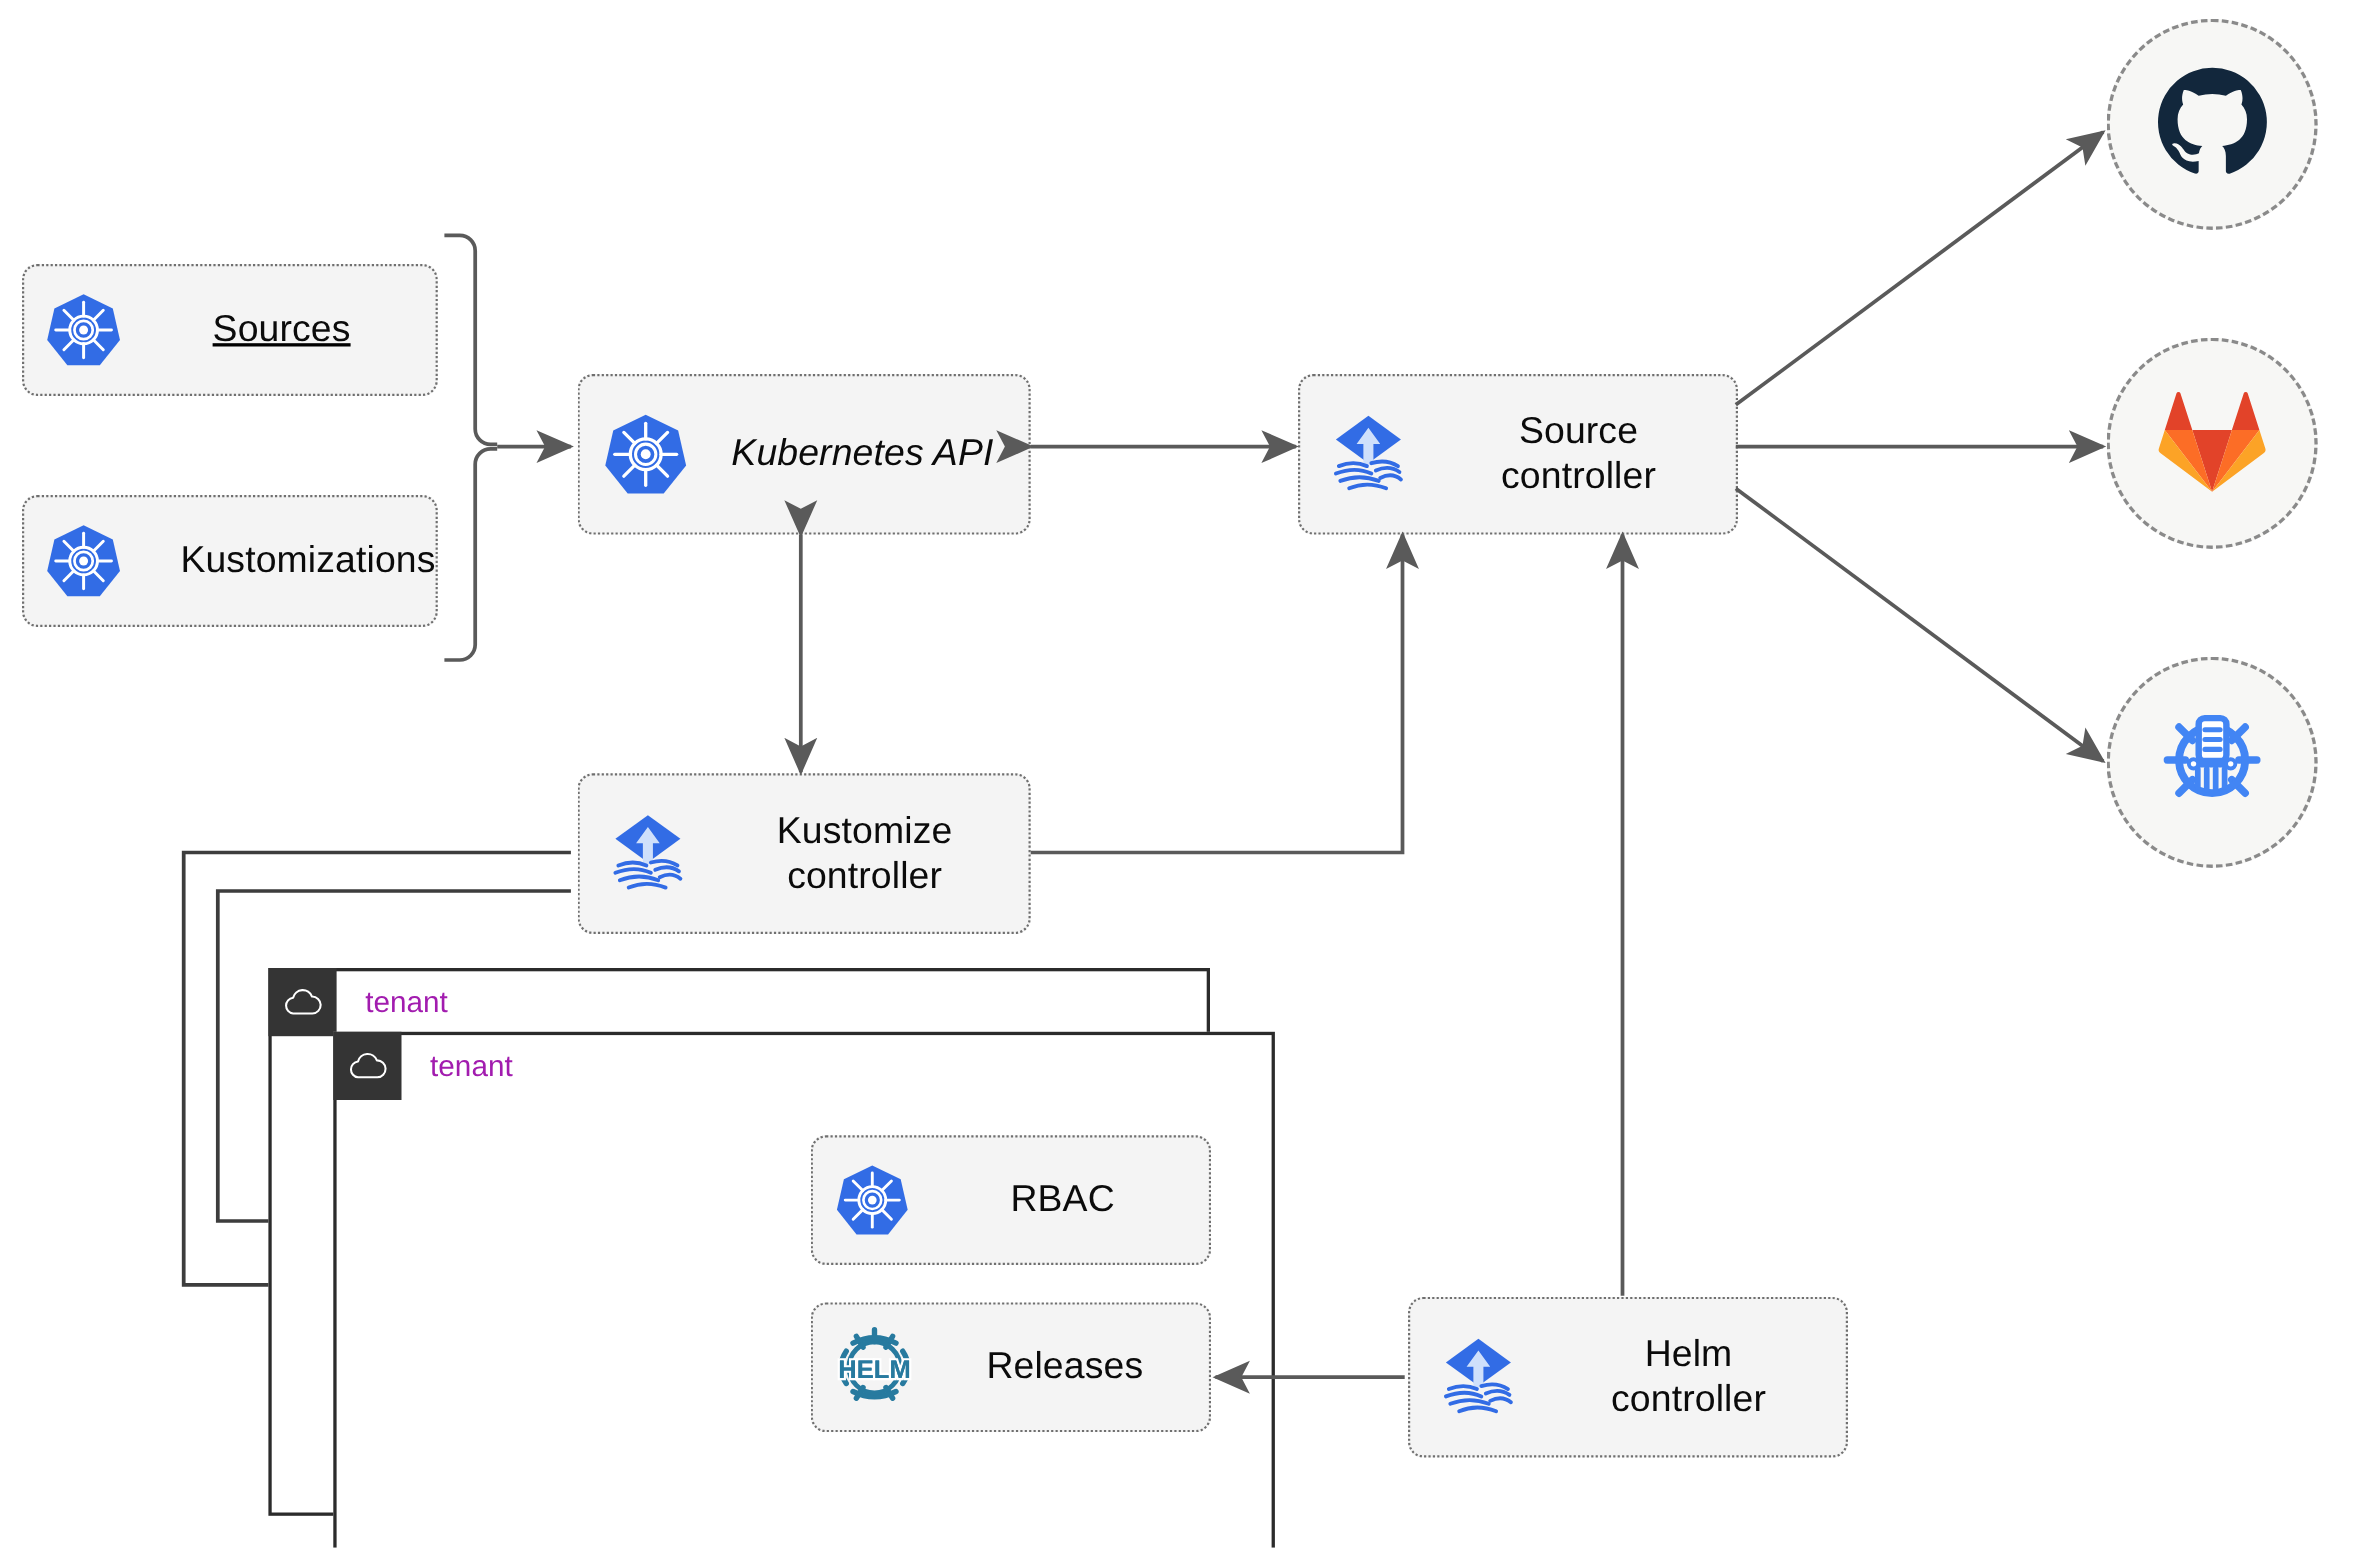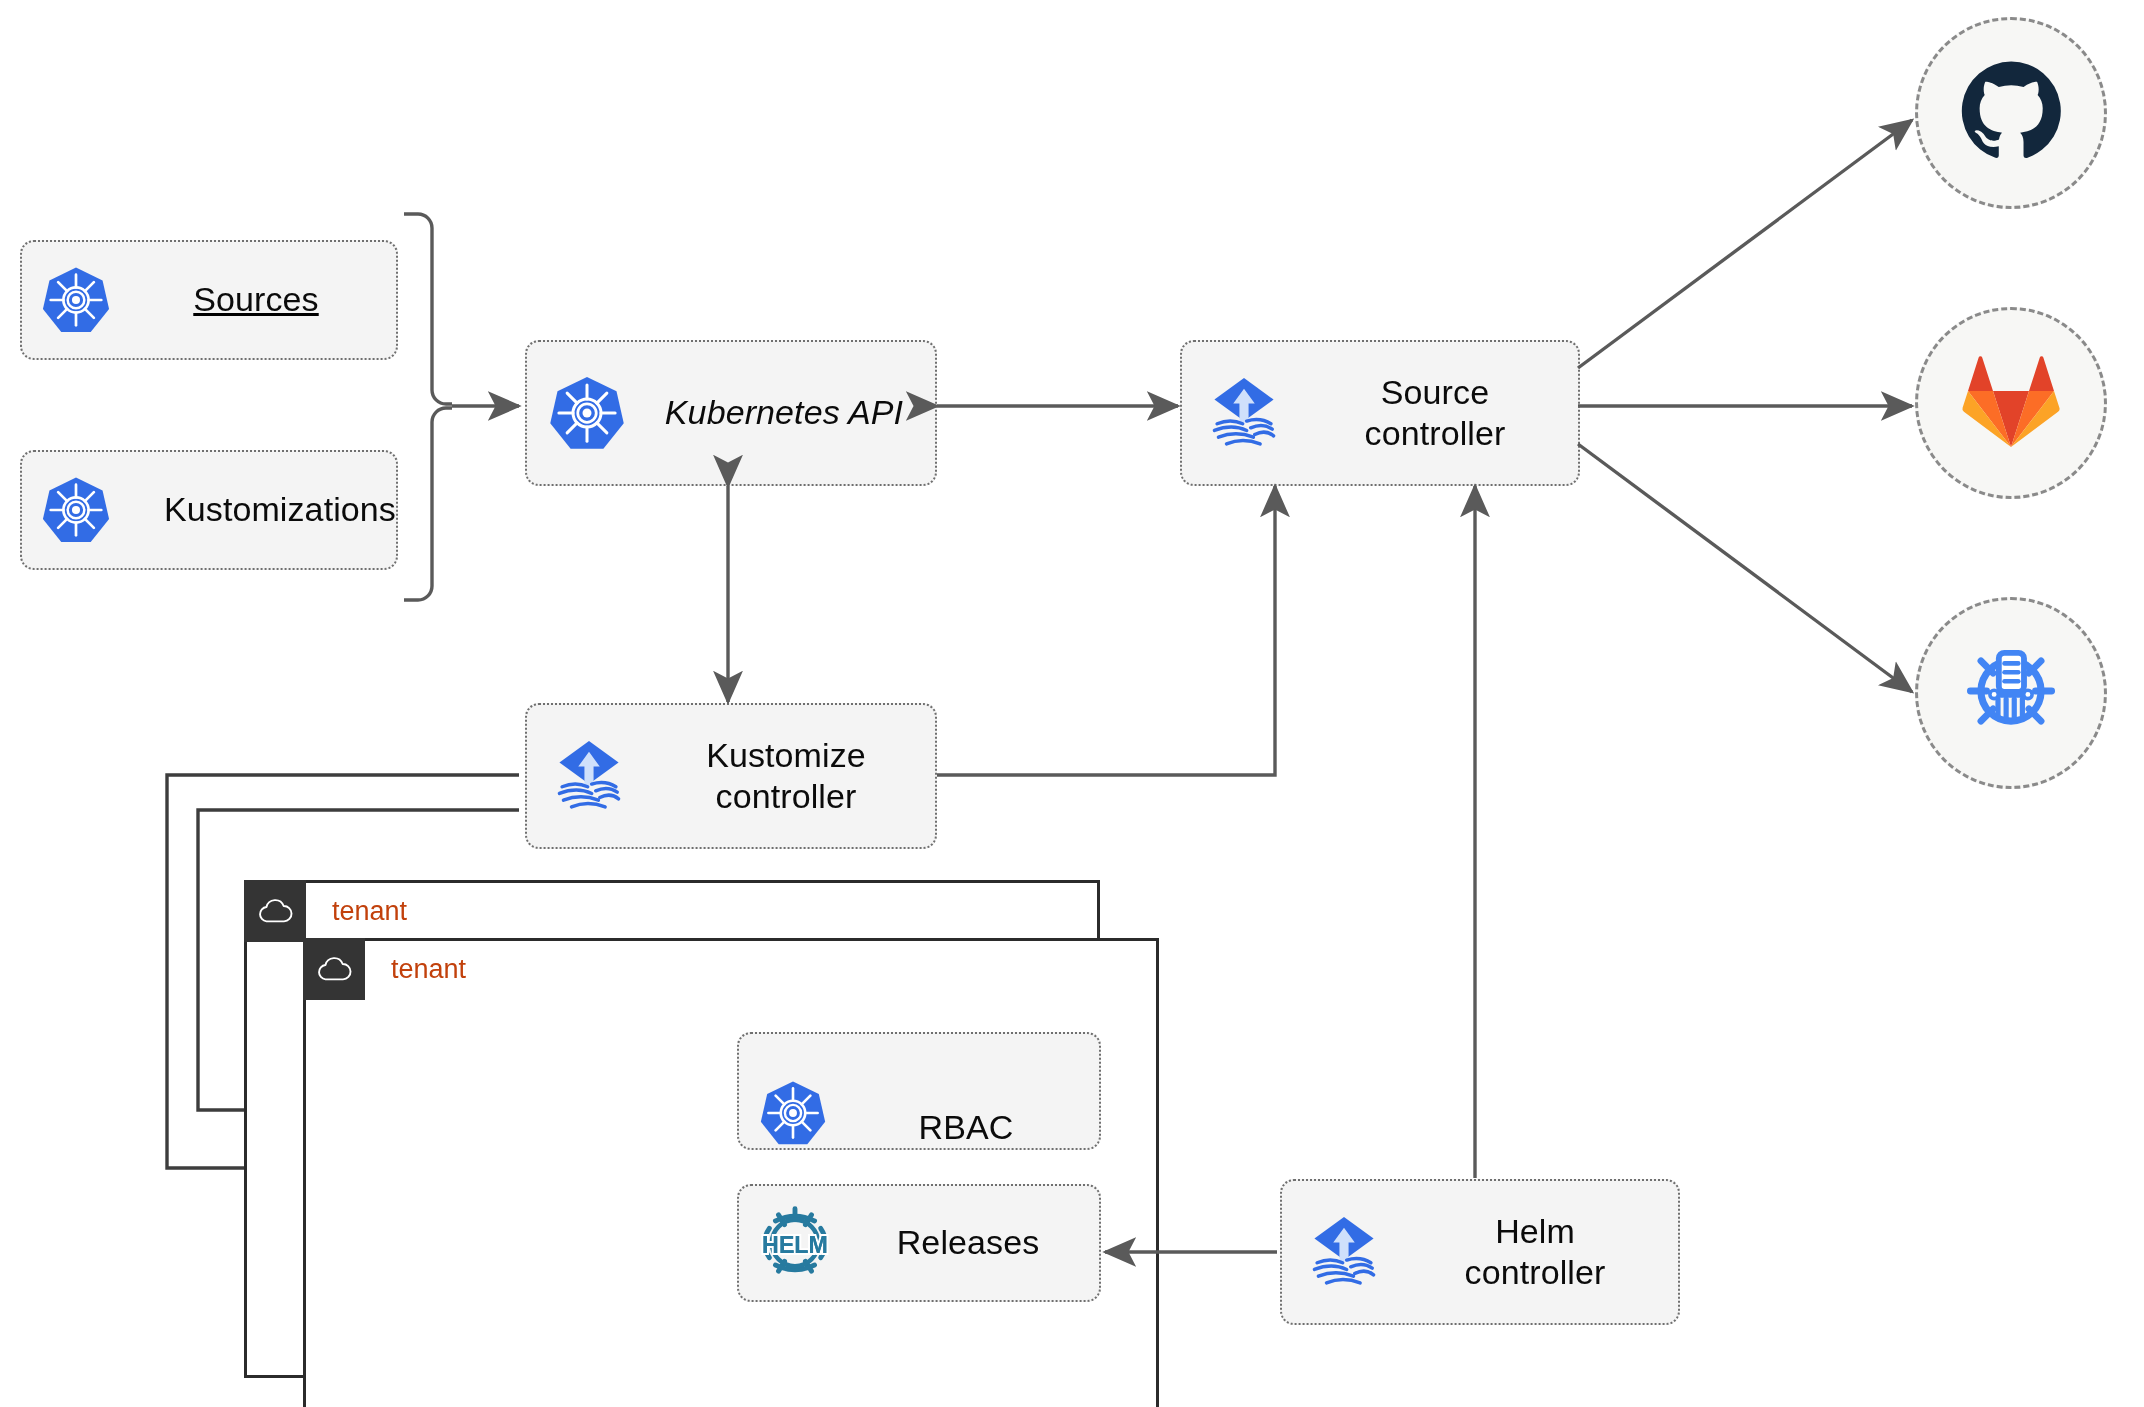--- a/index.html
+++ b/index.html
@@ -36,21 +36,21 @@
     box-sizing:border-box;z-index:3;
   }
   .tenant-head{
     position:absolute;top:-3px;left:-3px;height:62px;display:flex;align-items:center;
   }
   .tenant-badge{
     width:62px;height:62px;background:#343434;display:flex;align-items:center;justify-content:center;
     flex:0 0 auto;
   }
   .tenant-title{
-    font-size:27px;color:#c2410c;padding-left:26px;white-space:nowrap;
+    font-size:27px;color:#a21caf;padding-left:26px;white-space:nowrap;
   }
 
   
   #wires{position:absolute;inset:0;width:2144px;height:1407px;z-index:8;pointer-events:none;}
   .wire{fill:none;stroke:#5a5a5a;stroke-width:3.4;}
   .wire-dark{fill:none;stroke:#3d3d3d;stroke-width:3.4;}
   .brace{fill:none;stroke:#5a5a5a;stroke-width:3.4;}
 </style>
 </head>
 <body>
@@ -298,21 +298,21 @@
       <span class="tenant-badge">
         <svg width="36" height="26" viewBox="0 0 40 28">
           <path d="M10.5 25.5 A8 8 0 0 1 10.5 9.6 A10 10 0 0 1 29.6 8.4 A7.6 7.6 0 0 1 30 25.5 Z" fill="none" stroke="#fff" stroke-width="2.1" stroke-linejoin="round"></path>
         </svg>
       </span>
       <span class="tenant-title">tenant</span>
     </div>
   </div>
 
 
-  <div class="node" style="left:737px;top:1032px;width:364px;height:118px;align-items:flex-end;">
+  <div class="node" style="left:737px;top:1032px;width:364px;height:118px;">
     <span class="ico" style="width:108px;">
       <svg width="70" height="70" viewBox="0 0 64 64">
         <path d="M32 3.2 L55.6 14.6 L61.4 40.1 L45.1 60.5 L18.9 60.5 L2.6 40.1 L8.4 14.6 Z" fill="#326CE5"></path>
         <g fill="none" stroke="#fff" stroke-width="2.4" stroke-linecap="round">
           <circle cx="32" cy="32" r="11.2"></circle>
           <path d="M32 9.5 V20.8"></path>
             <path d="M32 43.2 V54.5"></path>
           <path d="M9.5 32 H20.8"></path>
             <path d="M43.2 32 H54.5"></path>
           <path d="M16.1 16.1 L24.1 24.1"></path>

